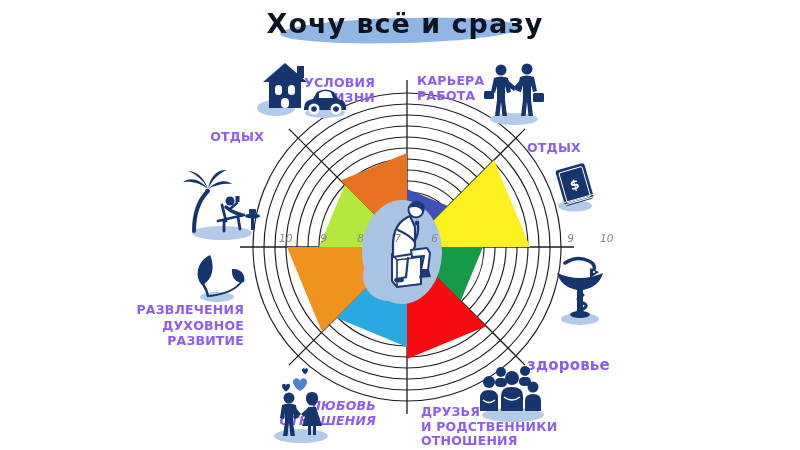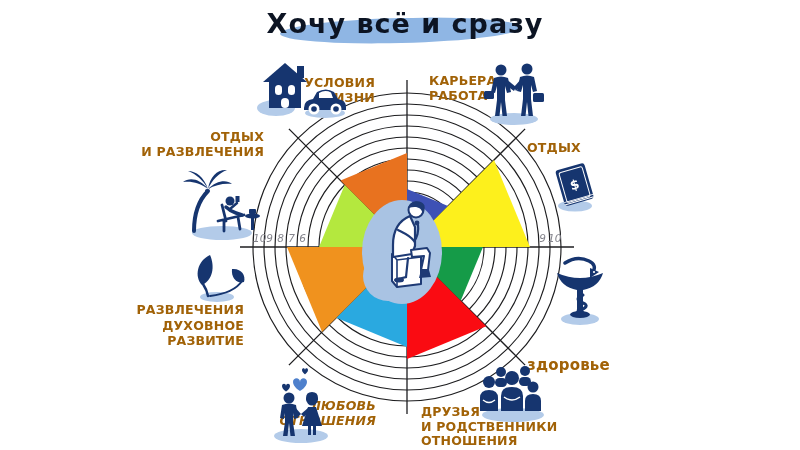--- a/index.html
+++ b/index.html
@@ -4,26 +4,26 @@
 <style>
   html,body{margin:0;padding:0;background:#fff;}
   .stage{position:relative;width:772px;height:450px;background:#fff;overflow:hidden;
          font-family:"DejaVu Sans",sans-serif;}
   svg.wheel{position:absolute;left:0;top:0;}
   .title-wrap{position:absolute;left:240px;top:4px;width:330px;height:44px;text-align:center;}
   .swoosh{position:absolute;left:40px;top:14px;width:242px;height:25px;background:#8fb6e4;
           border-radius:50%;transform:rotate(-1.5deg);}
   .title{position:relative;font-size:27px;font-weight:bold;color:#0c1423;letter-spacing:1px;
          line-height:40px;white-space:nowrap;}
-  .lbl{position:absolute;font-weight:bold;color:#a16207;font-size:12.5px;line-height:1.16;
+  .lbl{position:absolute;font-weight:bold;color:#8b5cf6;font-size:12.5px;line-height:1.16;
        letter-spacing:0.2px;white-space:nowrap;}
   .lbl.right{text-align:right;}
   .lbl.lc{font-size:15px;}
   .ticks{position:absolute;display:flex;color:#85858d;font-size:10.5px;font-style:italic;}
-  .ticks span{display:inline-block;width:11px;text-align:center;}
+  .ticks span{display:inline-block;width:11px;text-align:right;padding-left:26px;}
   .icon{position:absolute;}
   .nv{fill:#16356f;}
   .wh{fill:#ffffff;}
   .pb{fill:#b3cbe9;}
   .dollar{fill:#ffffff;font:bold 13px "DejaVu Sans",sans-serif;text-anchor:middle;}
 </style>
 </head>
 <body>
 
 <div class="stage">
@@ -91,21 +91,21 @@
   </div>
   <div class="ticks" style="left:537px;top:232px;">
     <span>9</span>
     <span>10</span>
   </div>
 
   <div class="lbl right" style="right:397px;top:76px;">
     <div>УСЛОВИЯ</div>
     <div>ЖИЗНИ</div>
   </div>
-  <div class="lbl" style="left:417px;top:74px;margin-left:12px;">
+  <div class="lbl" style="left:417px;top:74px;">
     <div>КАРЬЕРА</div>
     <div>РАБОТА</div>
   </div>
   <div class="lbl" style="left:527px;top:141px;">
     <div>ОТДЫХ</div>
   </div>
   <div class="lbl lc" style="left:527px;top:329px;margin-top:28px;">
     <div>здоровье</div>
   </div>
   <div class="lbl" style="left:421px;top:396px;margin-top:9px;">
@@ -117,21 +117,20 @@
     <div>ЛЮБОВЬ</div>
     <div>ОТНОШЕНИЯ</div>
   </div>
   <div class="lbl right" style="right:528px;top:302px;line-height:1.25;">
     <div>РАЗВЛЕЧЕНИЯ</div>
     <div>ДУХОВНОЕ</div>
     <div>РАЗВИТИЕ</div>
   </div>
   <div class="lbl right" style="right:508px;top:130px;">
     <div>ОТДЫХ</div>
-    <div>И РАЗВЛЕЧЕНИЯ</div>
   </div>
 
   <div class="icon" style="left:256px;top:58px;">
     <svg width="92" height="64" viewBox="0 0 92 64">
       <ellipse class="pb" cx="20" cy="50" rx="19" ry="8"></ellipse>
       <ellipse class="pb" cx="69" cy="55" rx="20" ry="5"></ellipse>
       <path class="nv" d="M7,24 L29,5 L51,24 Z"></path>
       <rect class="nv" x="41" y="8" width="7" height="12"></rect>
       <rect class="nv" x="13" y="22" width="32" height="28"></rect>
       <rect class="wh" x="19" y="27" width="7" height="10" rx="3.5"></rect>

